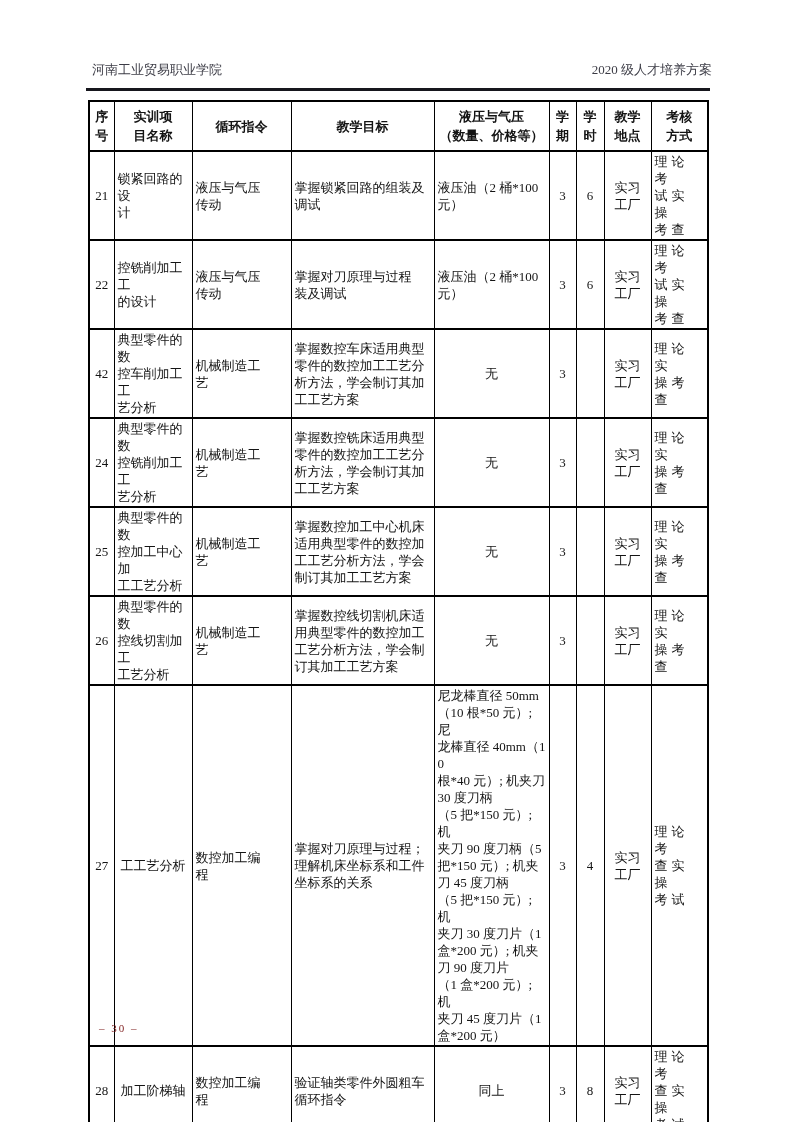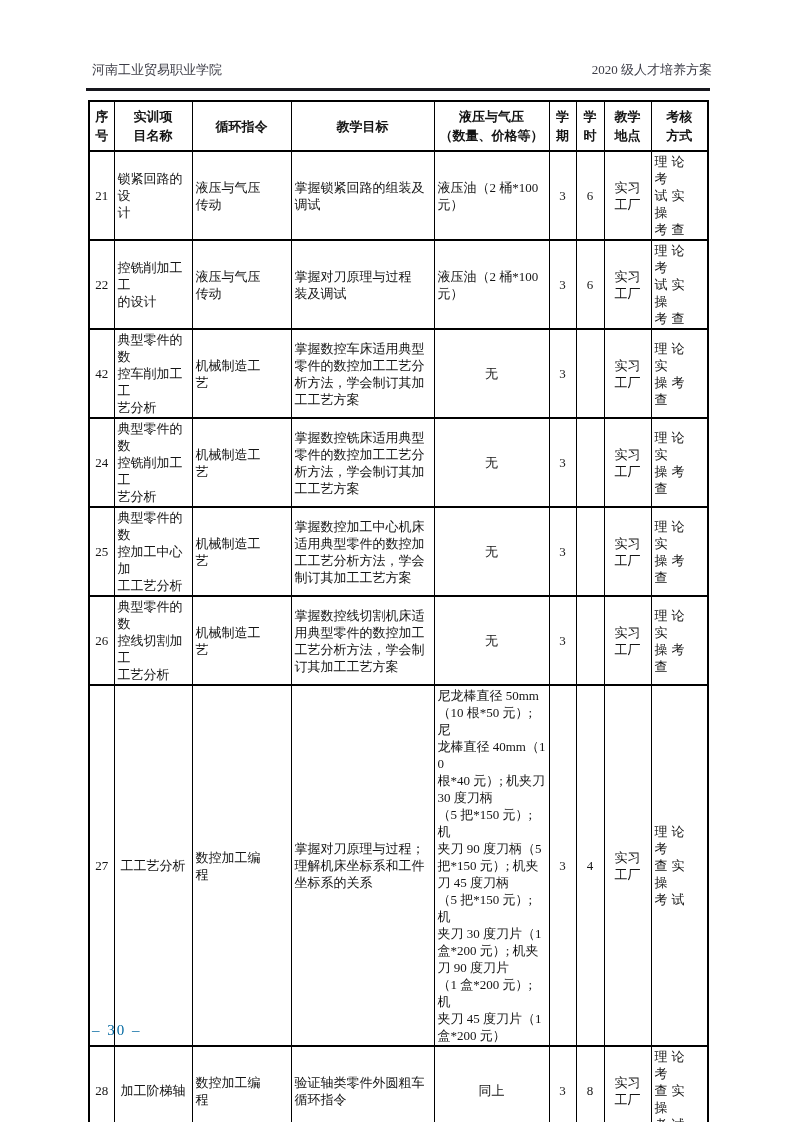--- a/index.html
+++ b/index.html
@@ -45,22 +45,22 @@
   tbody tr:nth-child(8){height:72px}
   .c-num,.c-term,.c-hours,.c-location{text-align:center}
   .c-project{font-size:12px;padding:1px 2px}
   .c-course{padding:1px 3px}
   .c-goal{padding:1px 2px}
   .c-materials{padding:1px 2px}
   .c-assessment{letter-spacing:4px;line-height:19px;padding:1px 2px}
   .center{text-align:center}
   .lh-tall{line-height:20.5px;font-size:12.5px;padding:1px 2px}
   .page-footer{
-    position:absolute;left:92px;top:1022px;
-    font-size:15px;color:#0369a1;letter-spacing:2px;
+    position:absolute;left:99px;top:1022px;
+    font-size:11px;color:#7f1d1d;letter-spacing:2px;
   }
 </style>
 </head>
 <body>
 
 <div class="page-header">
   <span>河南工业贸易职业学院</span>
   <span>2020 级人才培养方案</span>
 </div>
 <div class="header-rule"></div>

